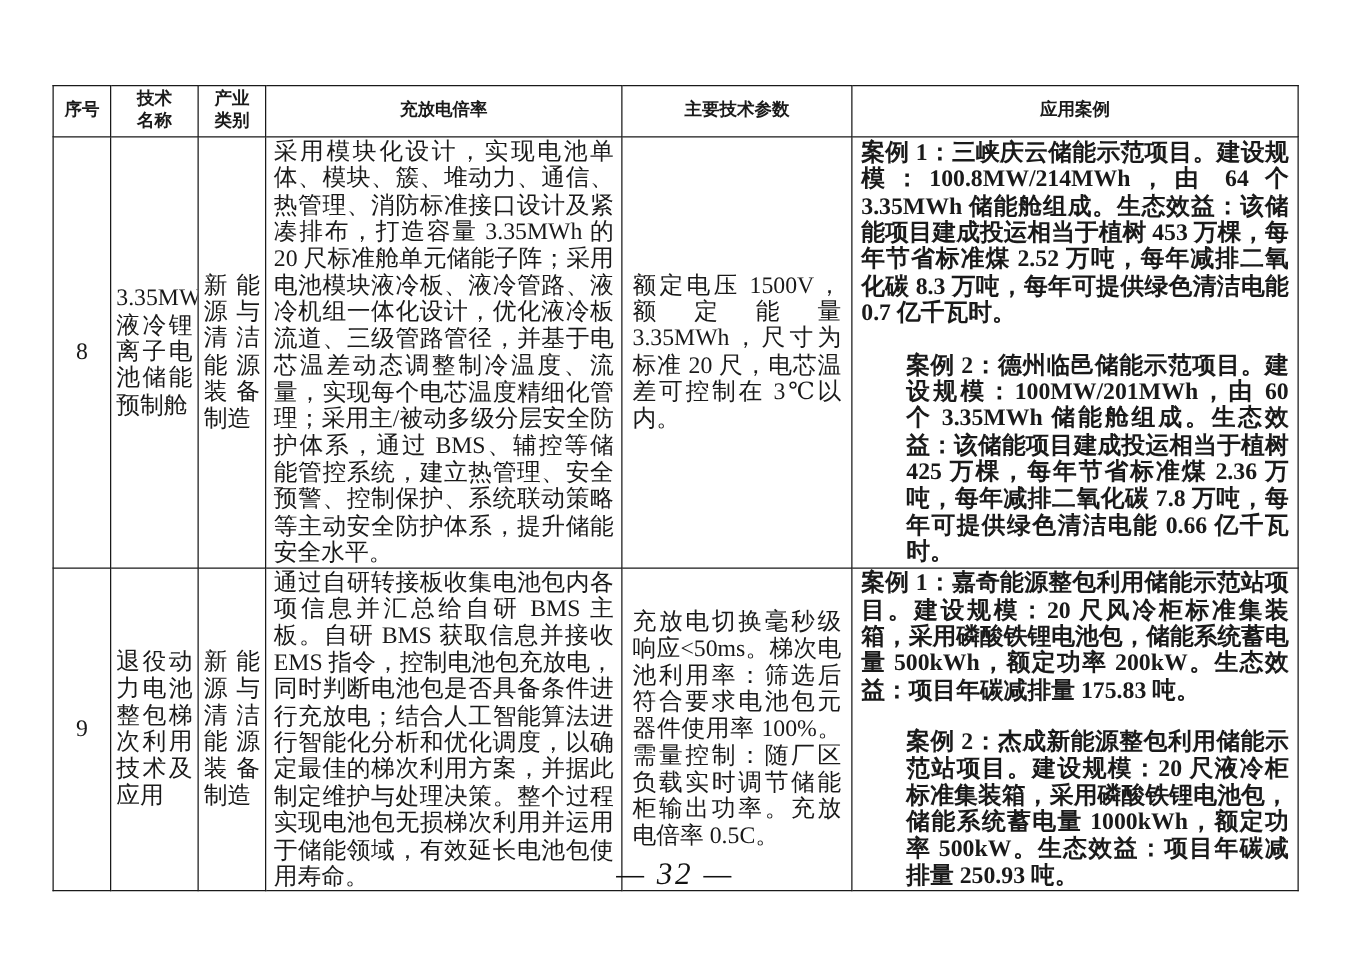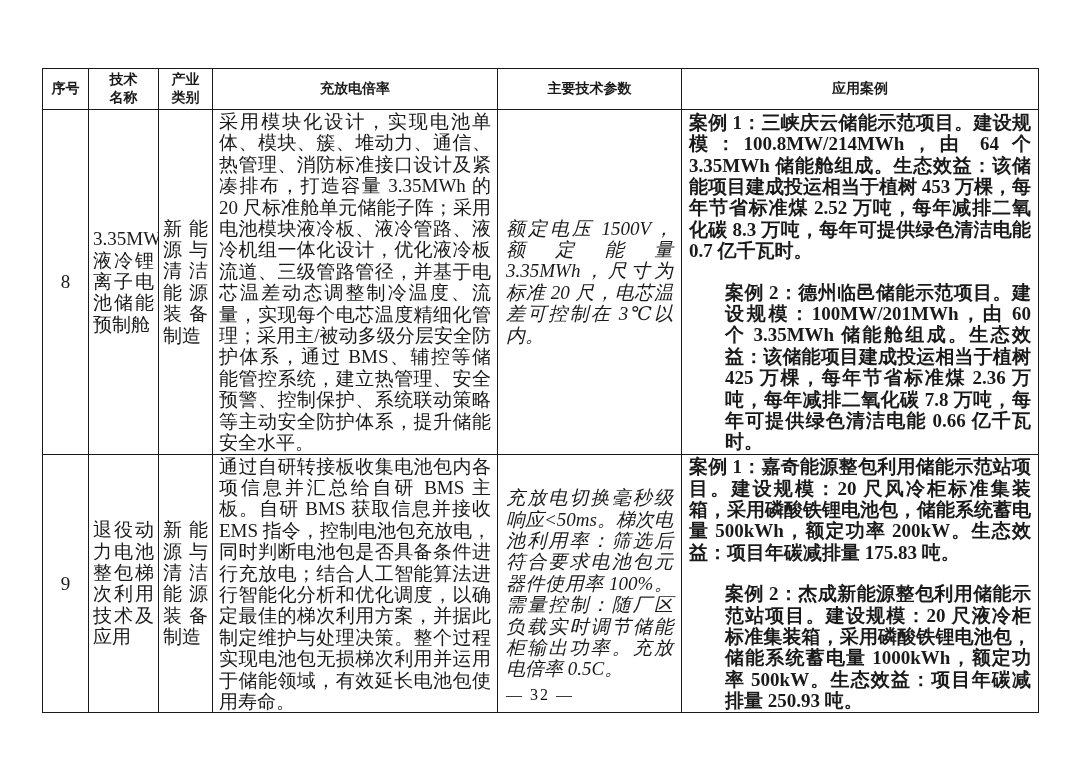--- a/index.html
+++ b/index.html
@@ -42,40 +42,40 @@
     padding: 2px 4px;
   }
   .cell-content {
     vertical-align: top;
     text-align: justify;
     padding: 1px 6px 0 6px;
   }
   .cell-params {
     text-align: justify;
     padding: 2px 8px;
-    font-style: italic;
   }
   .cell-cases {
     vertical-align: top;
     text-align: justify;
     padding: 1px 7px 0 7px;
   }
   .cell-cases p { margin: 0 0 20px 0; font-weight: bold; }
   .cell-cases p:last-child { margin-bottom: 0; margin-left: 36px; }
   .row-8 { height: 214px; }
   .row-9 { height: 178px; }
 
   .page-number {
     position: absolute;
     left: 0; top: 686px;
     width: 100%;
     text-align: center;
-    font-size: 16px;
+    font-size: 25px;
     letter-spacing: 2px;
     color: #111;
+    font-style: italic;
   }
 </style>
 </head>
 <body>
 
 <div class="page">
 
   <table class="tech-table">
     <colgroup>
       <col style="width:46px">

